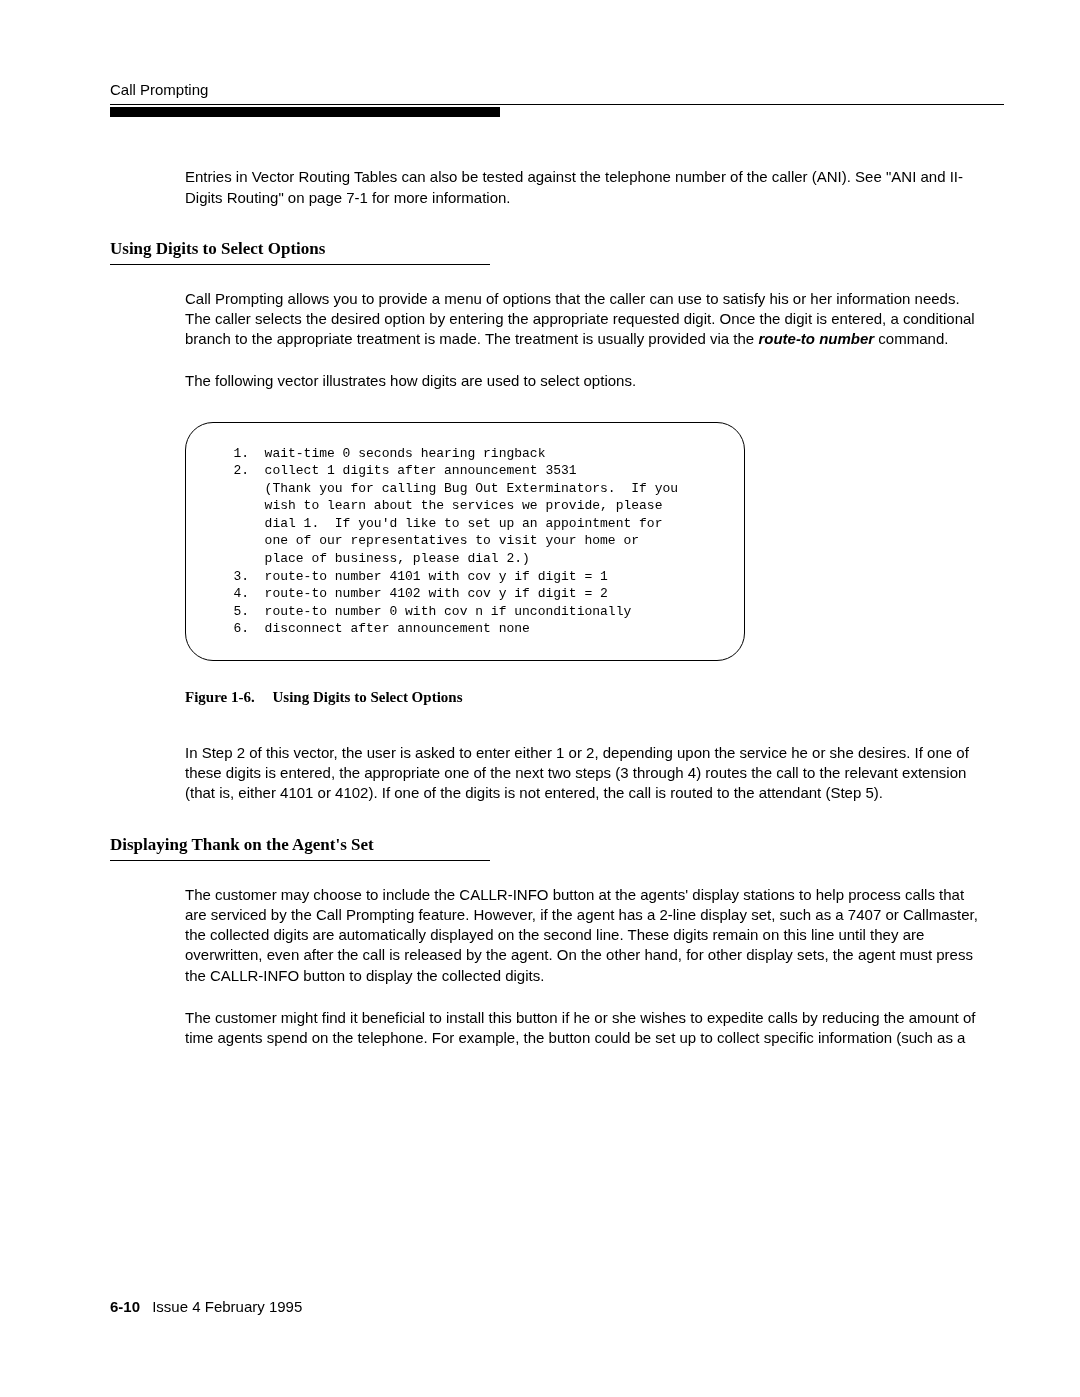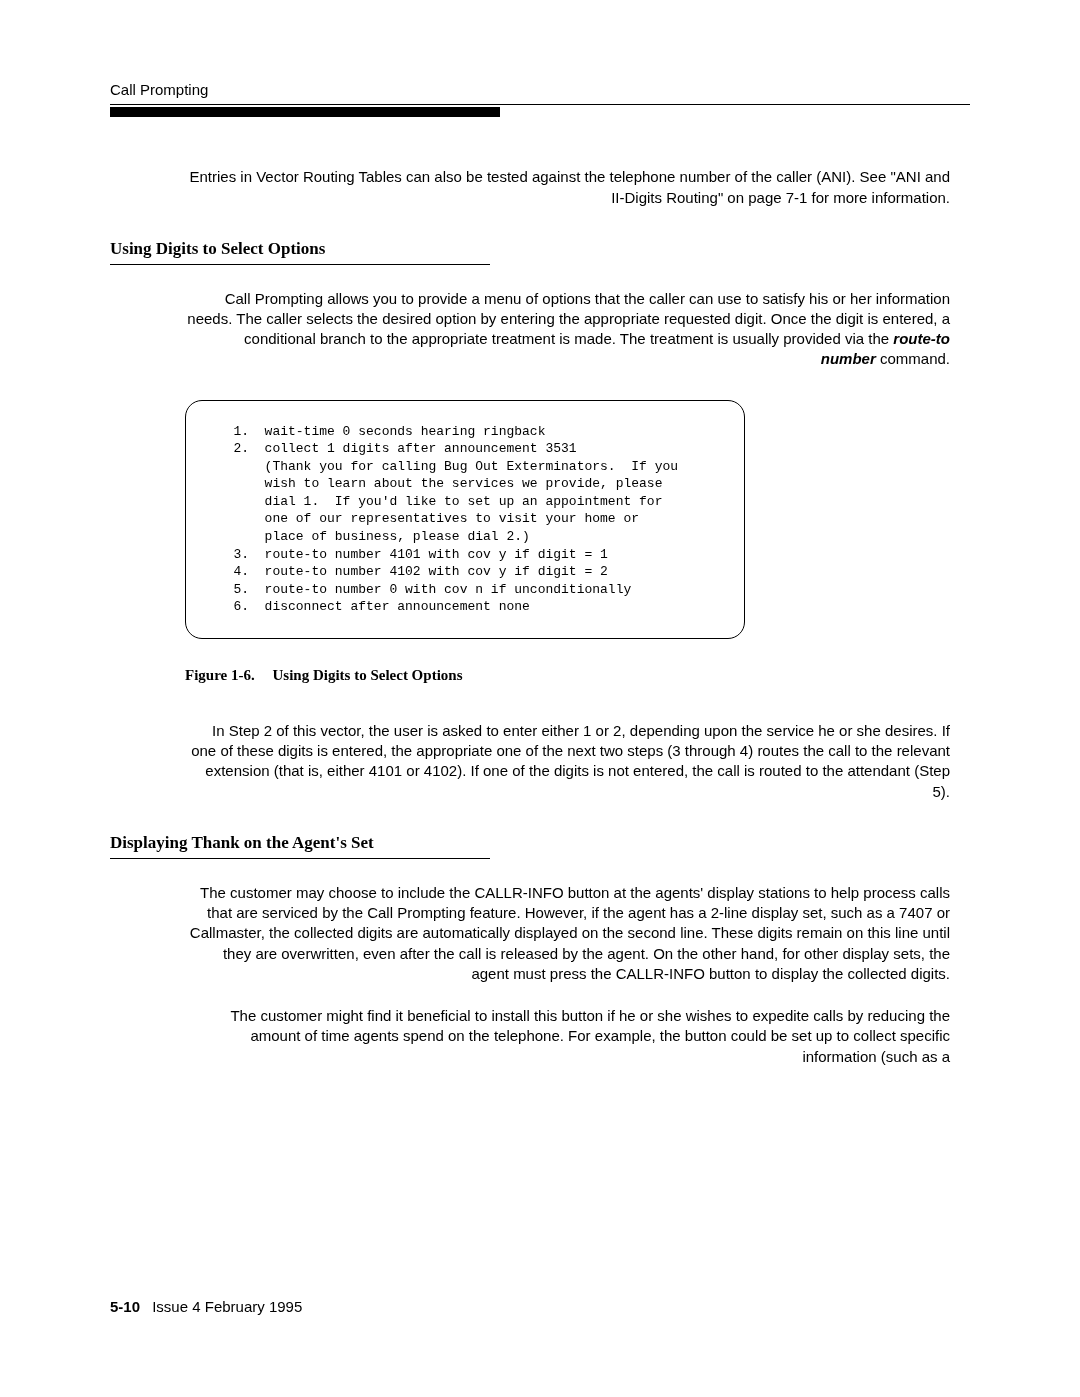--- a/index.html
+++ b/index.html
@@ -8,42 +8,42 @@
     font-family: Arial, Helvetica, sans-serif;
     font-size: 15px;
     color: #000;
     line-height: 1.35;
   }
   .page {
     width: 1080px;
     height: 1397px;
     position: relative;
     box-sizing: border-box;
-    padding: 80px 110px 0 110px;
+    padding: 80px 76px 0 110px;
   }
   .running-head {
     font-size: 15px;
     margin-bottom: 4px;
   }
   .top-rule {
     border: none;
     border-top: 1px solid #000;
     margin: 0 0 2px 0;
   }
   .thick-rule {
     height: 10px;
     background: #000;
     width: 390px;
     margin: 0 0 50px 0;
   }
   .body-block {
     margin-left: 75px;
     margin-right: 20px;
     margin-bottom: 22px;
-    text-align: right;
+    text-align: left;
   }
   .ital { font-style: italic; font-weight: bold; }
   .section-head {
     font-family: "Book Antiqua", Palatino, "Palatino Linotype", serif;
     font-weight: bold;
     font-size: 17px;
     margin-top: 30px;
     margin-bottom: 3px;
   }
   .section-rule {
@@ -52,21 +52,21 @@
     width: 380px;
     margin: 0 0 24px 0;
   }
   .figure-box {
     margin: 30px 0 10px 75px;
     width: 560px;
     box-sizing: border-box;
   }
   .rounded {
     border: 1.5px solid #000;
-    border-radius: 17px;
+    border-radius: 28px;
     padding: 22px 24px 22px 24px;
     box-sizing: border-box;
   }
   .vector-steps {
     font-family: "Courier New", Courier, monospace;
     font-size: 13px;
     line-height: 1.35;
     white-space: pre;
     text-align: left;
   }
@@ -96,20 +96,21 @@
 
   <div class="body-block">Entries in Vector Routing Tables can also be tested against the telephone number of the caller (ANI). See "ANI and II-Digits Routing" on page 7-1 for more information.</div>
 
   <div class="section-head">Using Digits to Select Options</div>
   <hr class="section-rule">
 
   <div class="body-block">
     <span>Call Prompting allows you to provide a menu of options that the caller can use to satisfy his or her information needs.  The caller selects the desired option by entering the appropriate requested digit. Once the digit is entered, a conditional branch to the appropriate treatment is made.  The treatment is usually provided via the </span><span class="ital">route-to number</span><span> command.</span>
   </div>
 
+  <div class="body-block">The following vector illustrates how digits are used to select options.</div>
 
   <div class="figure-box">
     <div class="rounded">
       <div class="vector-steps" id="vector-steps">   1.  wait-time 0 seconds hearing ringback
    2.  collect 1 digits after announcement 3531
        (Thank you for calling Bug Out Exterminators.  If you
        wish to learn about the services we provide, please
        dial 1.  If you'd like to set up an appointment for
        one of our representatives to visit your home or
        place of business, please dial 2.)
@@ -128,17 +129,17 @@
   <div class="body-block">In Step 2 of this vector, the user is asked to enter either 1 or 2, depending upon the service he or she desires.  If one of these digits is entered, the appropriate one of the next two steps (3 through 4) routes the call to the relevant extension (that is, either 4101 or 4102).  If one of the digits is not entered, the call is routed to the attendant (Step 5).</div>
 
   <div class="section-head">Displaying Thank on the Agent's Set</div>
   <hr class="section-rule">
 
   <div class="body-block">The customer may choose to include the CALLR-INFO button  at the agents' display stations to help process calls that are serviced by the Call Prompting feature. However, if the agent has a 2-line display set, such as a 7407 or Callmaster, the collected digits are automatically displayed on the second line. These digits remain on this line until they are overwritten, even after the call is released by the agent.  On the other hand, for other display sets, the agent must press the CALLR-INFO button to display the collected digits.</div>
 
   <div class="body-block">The customer might find it beneficial to install this button if he or she wishes to expedite calls by reducing the amount of time agents spend on the telephone. For example, the button could be set up to collect specific information (such as a</div>
 
   <div class="footer">
-    <span class="pn">5-10</span>
+    <span class="pn">6-10</span>
     <span>Issue 4 February 1995</span>
   </div>
 
 </div>
 
 </body></html>

